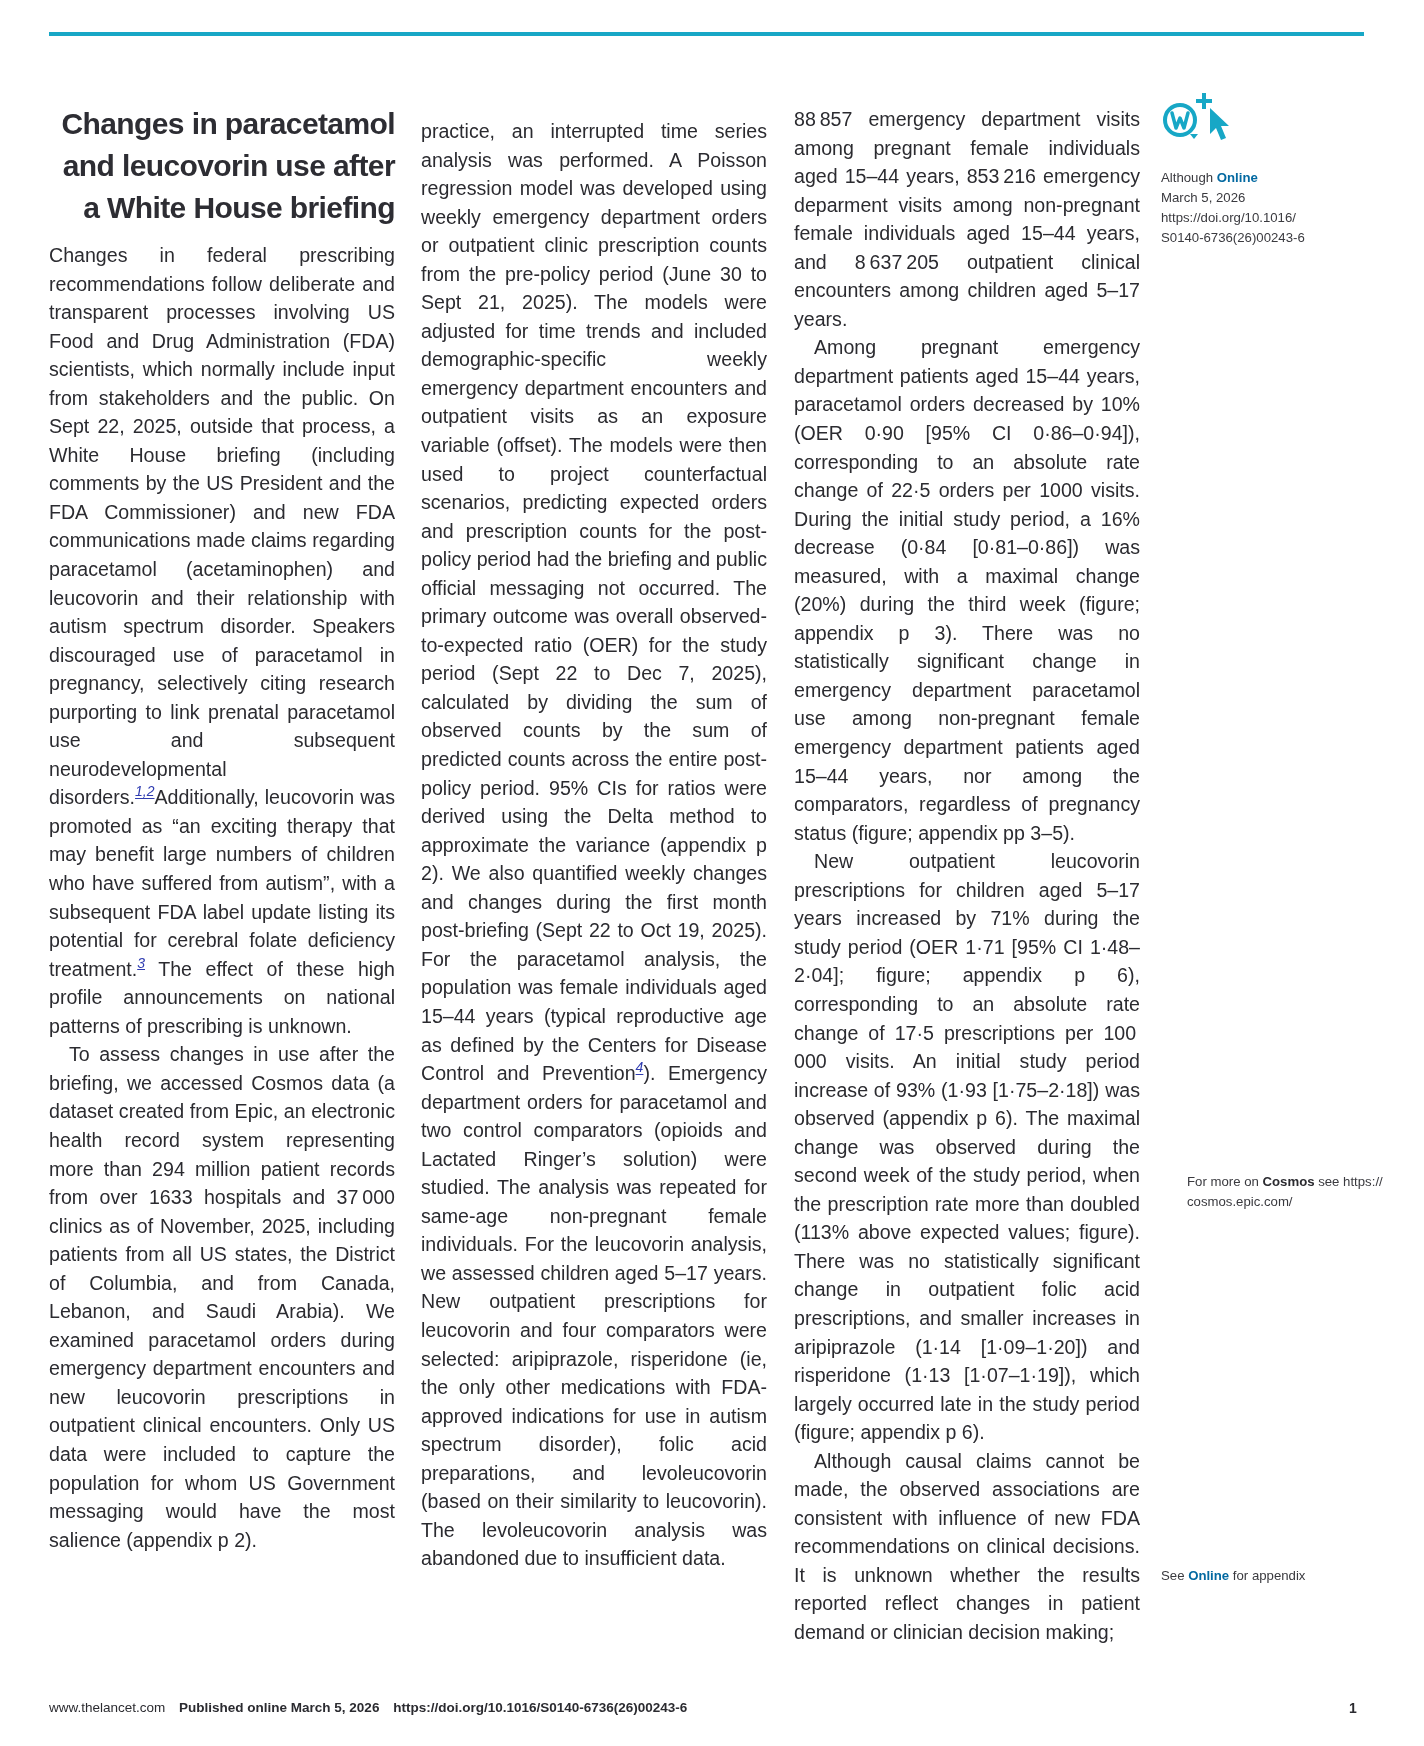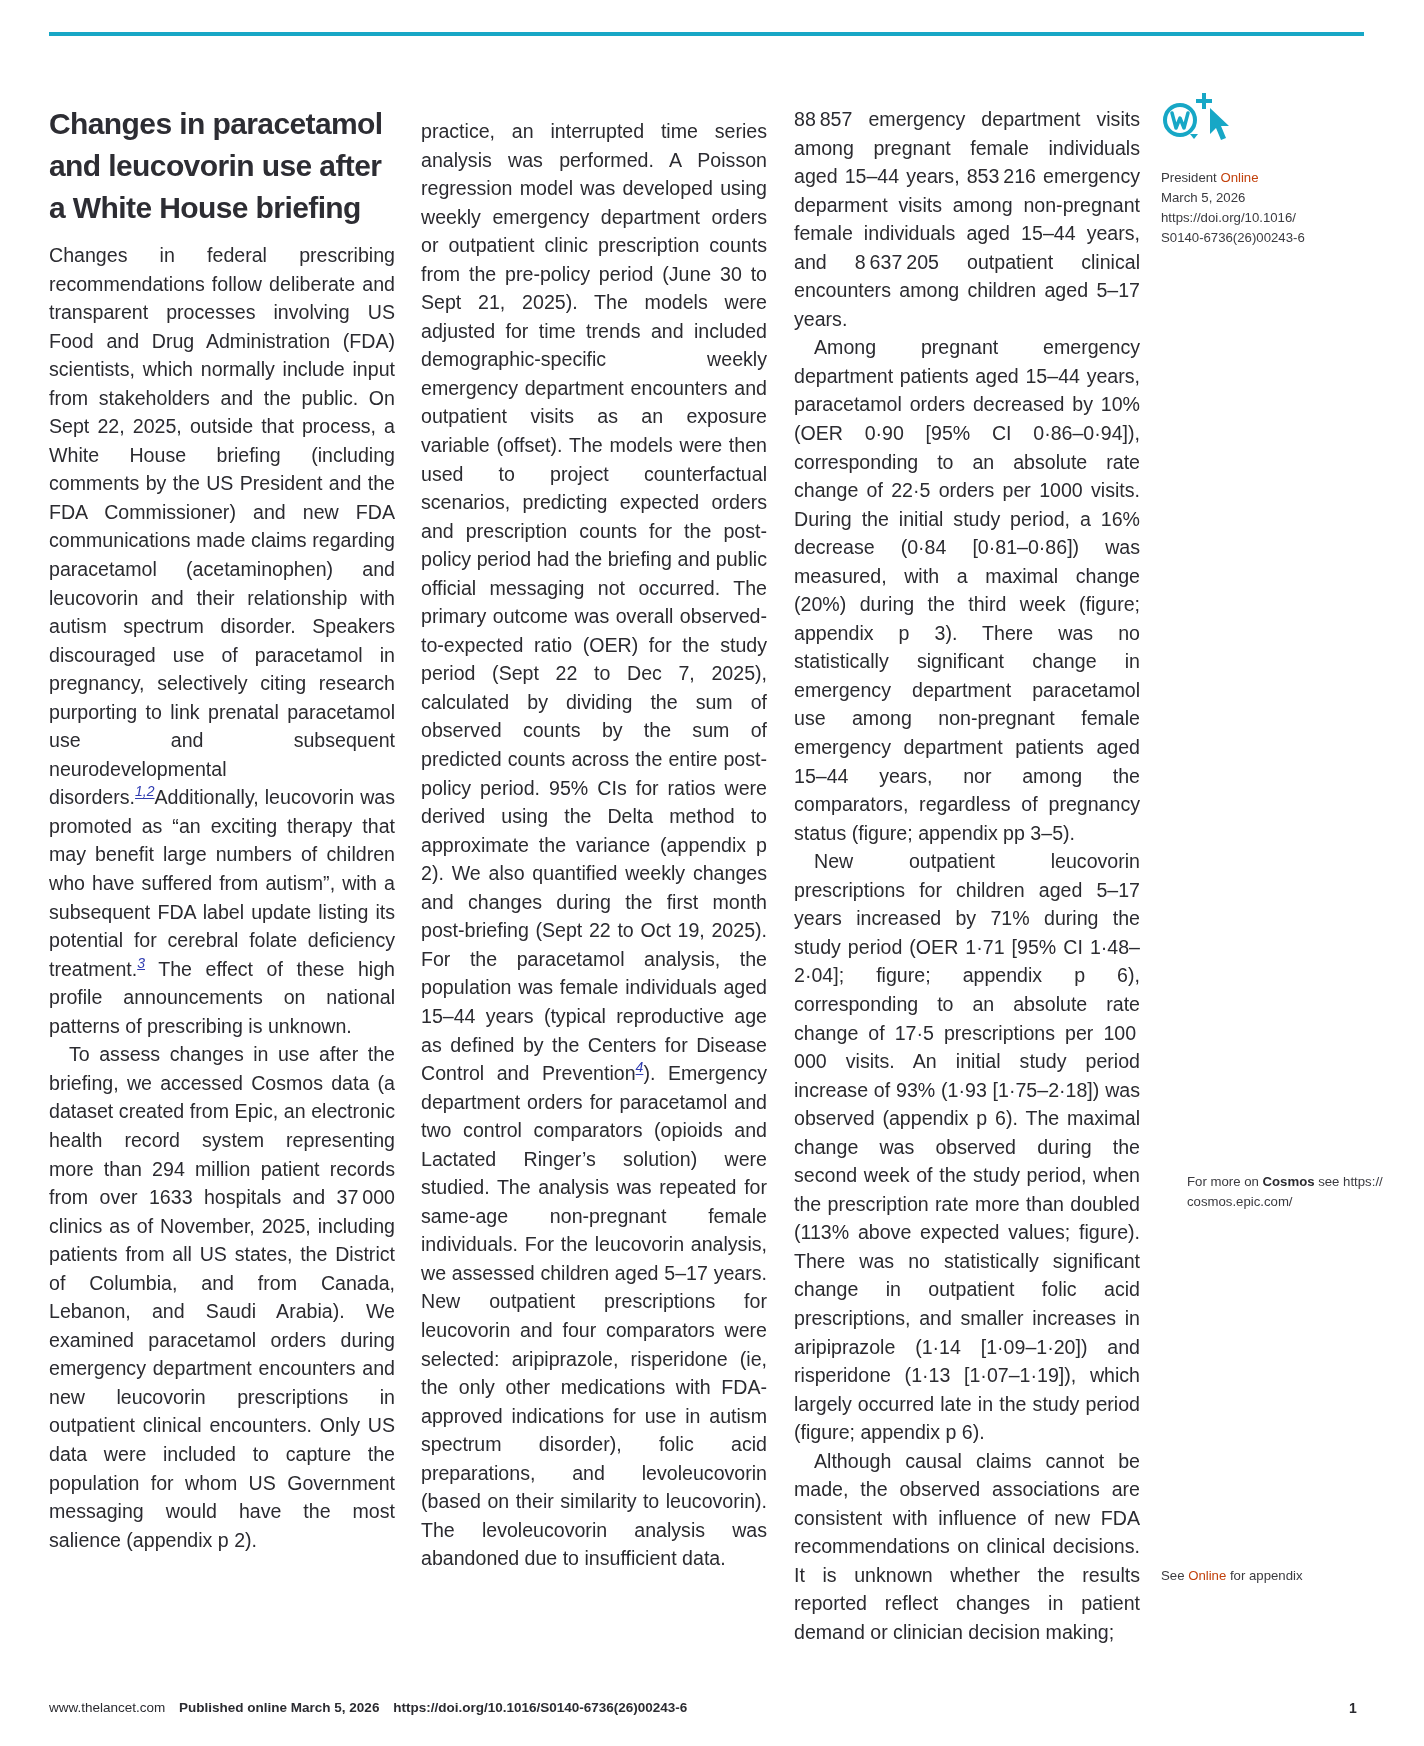--- a/index.html
+++ b/index.html
@@ -19,29 +19,29 @@
       color: #2b2b30;
     }
     .col p { margin: 0; }
     .col p.indent { text-indent: 20px; }
     #col1 { left: 49px; width: 346px; }
     #col2 { left: 421px; width: 346px; top: 117px; }
     #col3 { left: 794px; width: 346px; top: 105px; }
     .title {
       font-family: "Liberation Sans", "DejaVu Sans", sans-serif;
       font-weight: bold; font-size: 30px; line-height: 42px;
-      color: #2d2d33; margin: 0 0 12px 0; text-align: left;
+      color: #2d2d33; margin: 0 0 12px 0; text-align: right;
       letter-spacing: -0.6px;
     }
     .ref { color: #2e3bb0; font-size: 14px; vertical-align: super; line-height: 0; text-decoration: underline; font-style: italic; }
     .side {
       position: absolute; left: 1161px; width: 230px;
       font-size: 13.2px; line-height: 20px; color: #3a3a3f;
     }
-    .side .accent { color: #c2410c; font-weight: normal; }
+    .side .accent { color: #0369a1; font-weight: bold; }
     .side .bold { font-weight: bold; color: #2b2b30; }
     #side-published { top: 168px; }
     #side-cosmos { top: 1172px; margin-left: 26px; }
     #side-appendix { top: 1566px; }
     .logo {
       position: absolute; left: 1160px; top: 90px; width: 80px; height: 56px;
     }
     .footer {
       position: absolute; top: 1700px; left: 49px; font-size: 13.5px; color: #2b2b30;
       white-space: nowrap;
@@ -77,21 +77,21 @@
 <svg class="logo" viewBox="0 0 80 56">
   <circle cx="20" cy="30" r="15" fill="none" stroke="#17a7c6" stroke-width="4"></circle>
   <path d="M12 23 L16 38 L20 28 L24 38 L28 23" fill="none" stroke="#17a7c6" stroke-width="3.5" stroke-linejoin="round" stroke-linecap="round"></path>
   <path d="M30 44 L38 44 L34 49 Z" fill="#17a7c6"></path>
   <rect x="42" y="3" width="4" height="16" fill="#17a7c6"></rect>
   <rect x="36" y="9" width="16" height="4" fill="#17a7c6"></rect>
   <path d="M50 18 L50 44 L56 38 L61 50 L66 48 L61 36 L69 36 Z" fill="#17a7c6"></path>
 </svg>
 
 <div class="side" id="side-published">
-  <div><span>President </span><a class="accent">Online</a></div>
+  <div><span>Although </span><a class="accent">Online</a></div>
   <div>March 5, 2026</div>
   <div>https://doi.org/10.1016/</div>
   <div>S0140-6736(26)00243-6</div>
 </div>
 
 <div class="side" id="side-cosmos">
   <div><span>For more on </span><span class="bold">Cosmos</span><span> see https://</span></div>
   <div>cosmos.epic.com/</div>
 </div>
 

